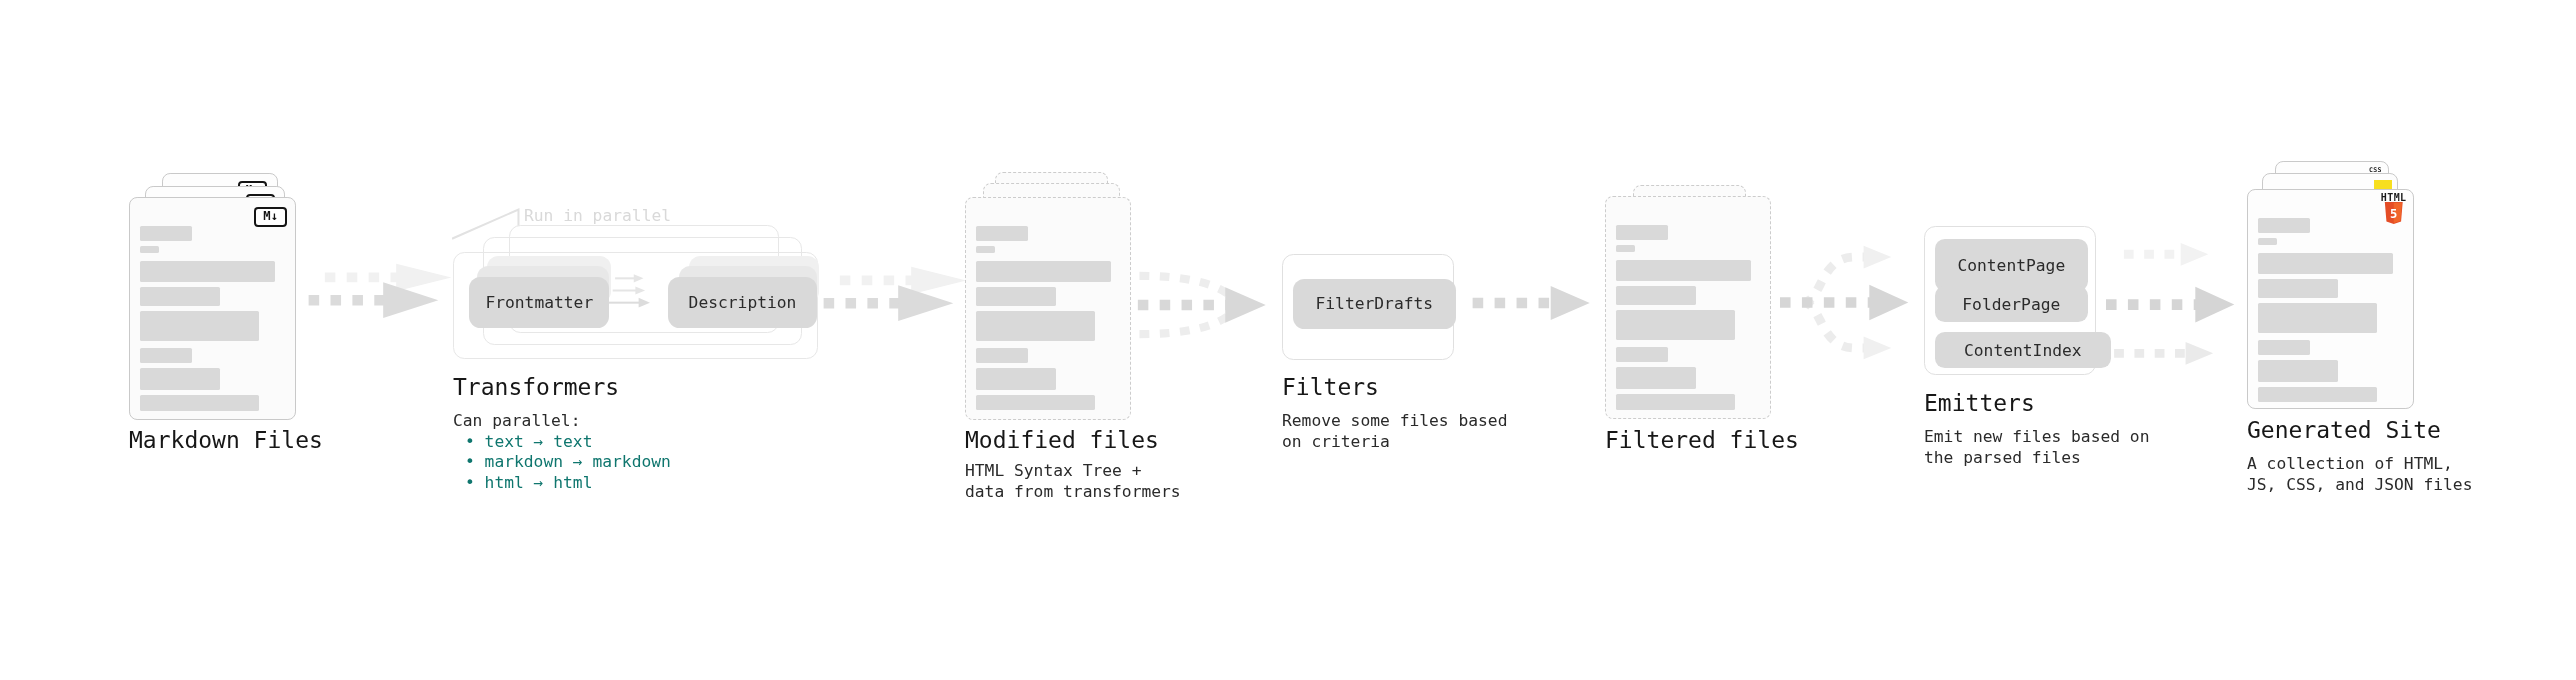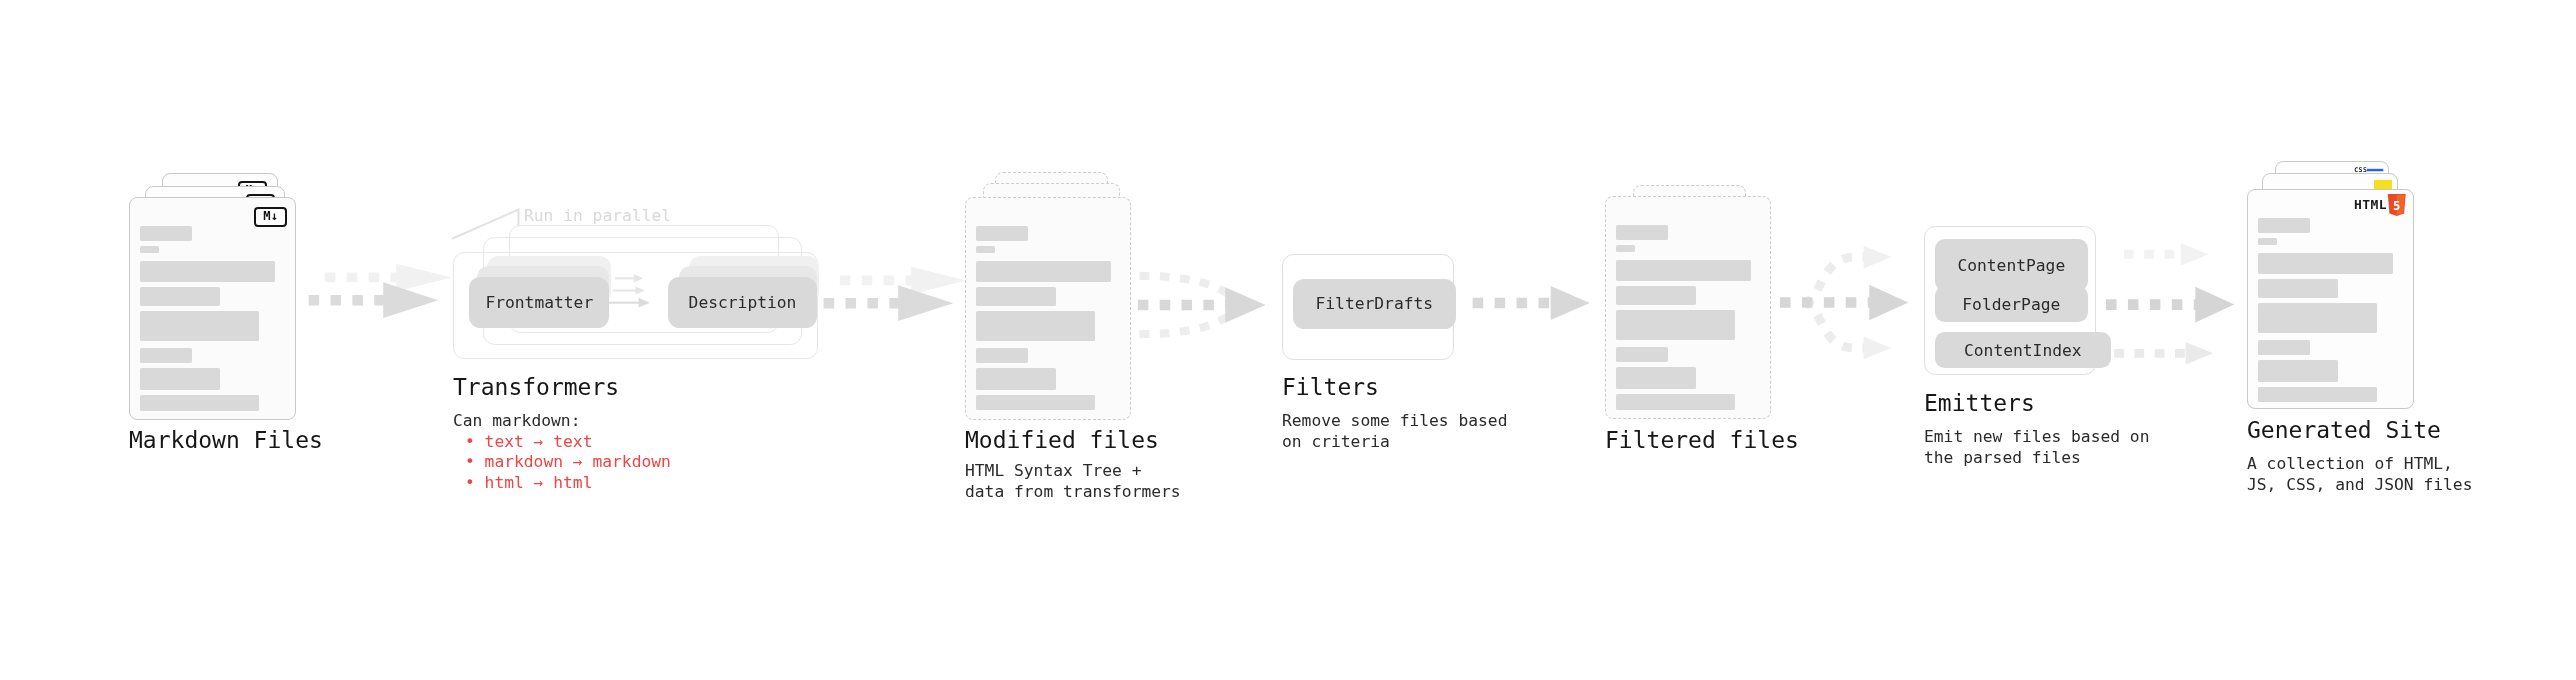--- a/index.html
+++ b/index.html
@@ -18,33 +18,33 @@
   .b4{left:9.8px;top:89px;width:80px;height:18.7px;}
   .b5{left:9.8px;top:113px;width:119px;height:30px;}
   .b6{left:9.8px;top:150px;width:52px;height:14.6px;}
   .b7{left:9.8px;top:170px;width:80px;height:22px;}
   .b8{left:9.8px;top:197px;width:119px;height:15.4px;}
   
   .md-badge{position:absolute;right:8.1px;top:9px;width:32.5px;height:19.5px;background:#fff;
     border:2.4px solid #141414;border-radius:4.1px;box-sizing:border-box;
     font-weight:bold;font-size:12.2px;line-height:14.6px;text-align:center;color:#141414;}
   .md-badge.small{width:29px;height:18px;font-size:10.6px;line-height:13px;right:9.8px;top:6.5px;}
-  .file-badge{position:absolute;display:flex;flex-direction:row;align-items:center;}
-  .file-badge .lbl{font-weight:bold;font-size:13px;letter-spacing:0.4px;color:#1a1a1a;line-height:8.1px;}
+  .file-badge{position:absolute;display:flex;flex-direction:column;align-items:center;}
+  .file-badge .lbl{font-weight:bold;font-size:10px;letter-spacing:0.4px;color:#1a1a1a;line-height:8.1px;}
   
   .pill{position:absolute;background:#d9d9d9;border-radius:11.4px;color:#2b2b2b;font-size:16.3px;
     display:flex;align-items:center;justify-content:center;box-sizing:border-box;white-space:nowrap;}
   .pill.ghost1{background:#e8e8e8;}
   .pill.ghost2{background:#f0f0f0;}
   .proc-card{position:absolute;background:#ffffff;border:1.6px solid #e0e0e0;border-radius:11.4px;box-sizing:border-box;}
   .tbox{position:absolute;border:1.6px solid #e7e7e7;border-radius:11.4px;background:transparent;box-sizing:border-box;}
   
   .stage-title{position:absolute;font-size:23px;line-height:24.4px;color:#171717;white-space:nowrap;}
   .stage-sub{position:absolute;font-size:16.3px;line-height:21px;color:#2a2a2a;white-space:pre-line;}
-  .bullets{position:absolute;font-size:16.3px;color:#ef4444;}
+  .bullets{position:absolute;font-size:16.3px;color:#0f766e;}
   .bullets div{line-height:20.3px;white-space:nowrap;}
   .annotation{position:absolute;font-size:16.3px;color:#d9d9d9;white-space:nowrap;}
   .abs{position:absolute;}
 </style>
 </head>
 <body>
 
 <div class="canvas">
 
   <div class="abs" style="left:129px;top:173px;width:167px;height:248px;">
@@ -96,21 +96,21 @@
     <svg class="abs" style="left:154px;top:46px;" width="47" height="39" viewBox="0 0 58 48">
       <line x1="10" y1="9" x2="34" y2="9" stroke="#e5e5e5" stroke-width="2.5"></line>
       <path d="M33 4 L33 14 L45 9 Z" fill="#e5e5e5"></path>
       <line x1="7" y1="24" x2="36" y2="24" stroke="#e5e5e5" stroke-width="2.5"></line>
       <path d="M35 19 L35 29 L47 24 Z" fill="#e5e5e5"></path>
       <line x1="2" y1="39" x2="40" y2="39" stroke="#dcdcdc" stroke-width="2.5"></line>
       <path d="M39 33 L39 45 L53 39 Z" fill="#dcdcdc"></path>
     </svg>
   </div>
   <div class="stage-title" style="left:453px;top:375px;">Transformers</div>
-  <div class="stage-sub" style="left:453px;top:410px;">Can markdown:</div>
+  <div class="stage-sub" style="left:453px;top:410px;">Can parallel:</div>
   <div class="bullets" style="left:465px;top:432px;">
     <div>• text → text</div>
     <div>• markdown → markdown</div>
     <div>• html → html</div>
   </div>
 
   <svg class="abs" style="left:822px;top:265px;" width="150" height="69" viewBox="0 0 185 85">
     <line x1="22" y1="19" x2="112" y2="19" stroke="#f1f1f1" stroke-width="12" stroke-dasharray="13 14"></line>
     <path d="M110 2 L110 36 L178 19 Z" fill="#f1f1f1"></path>
     <line x1="2" y1="47" x2="96" y2="47" stroke="#dbdbdb" stroke-width="13" stroke-dasharray="13 14"></line>

